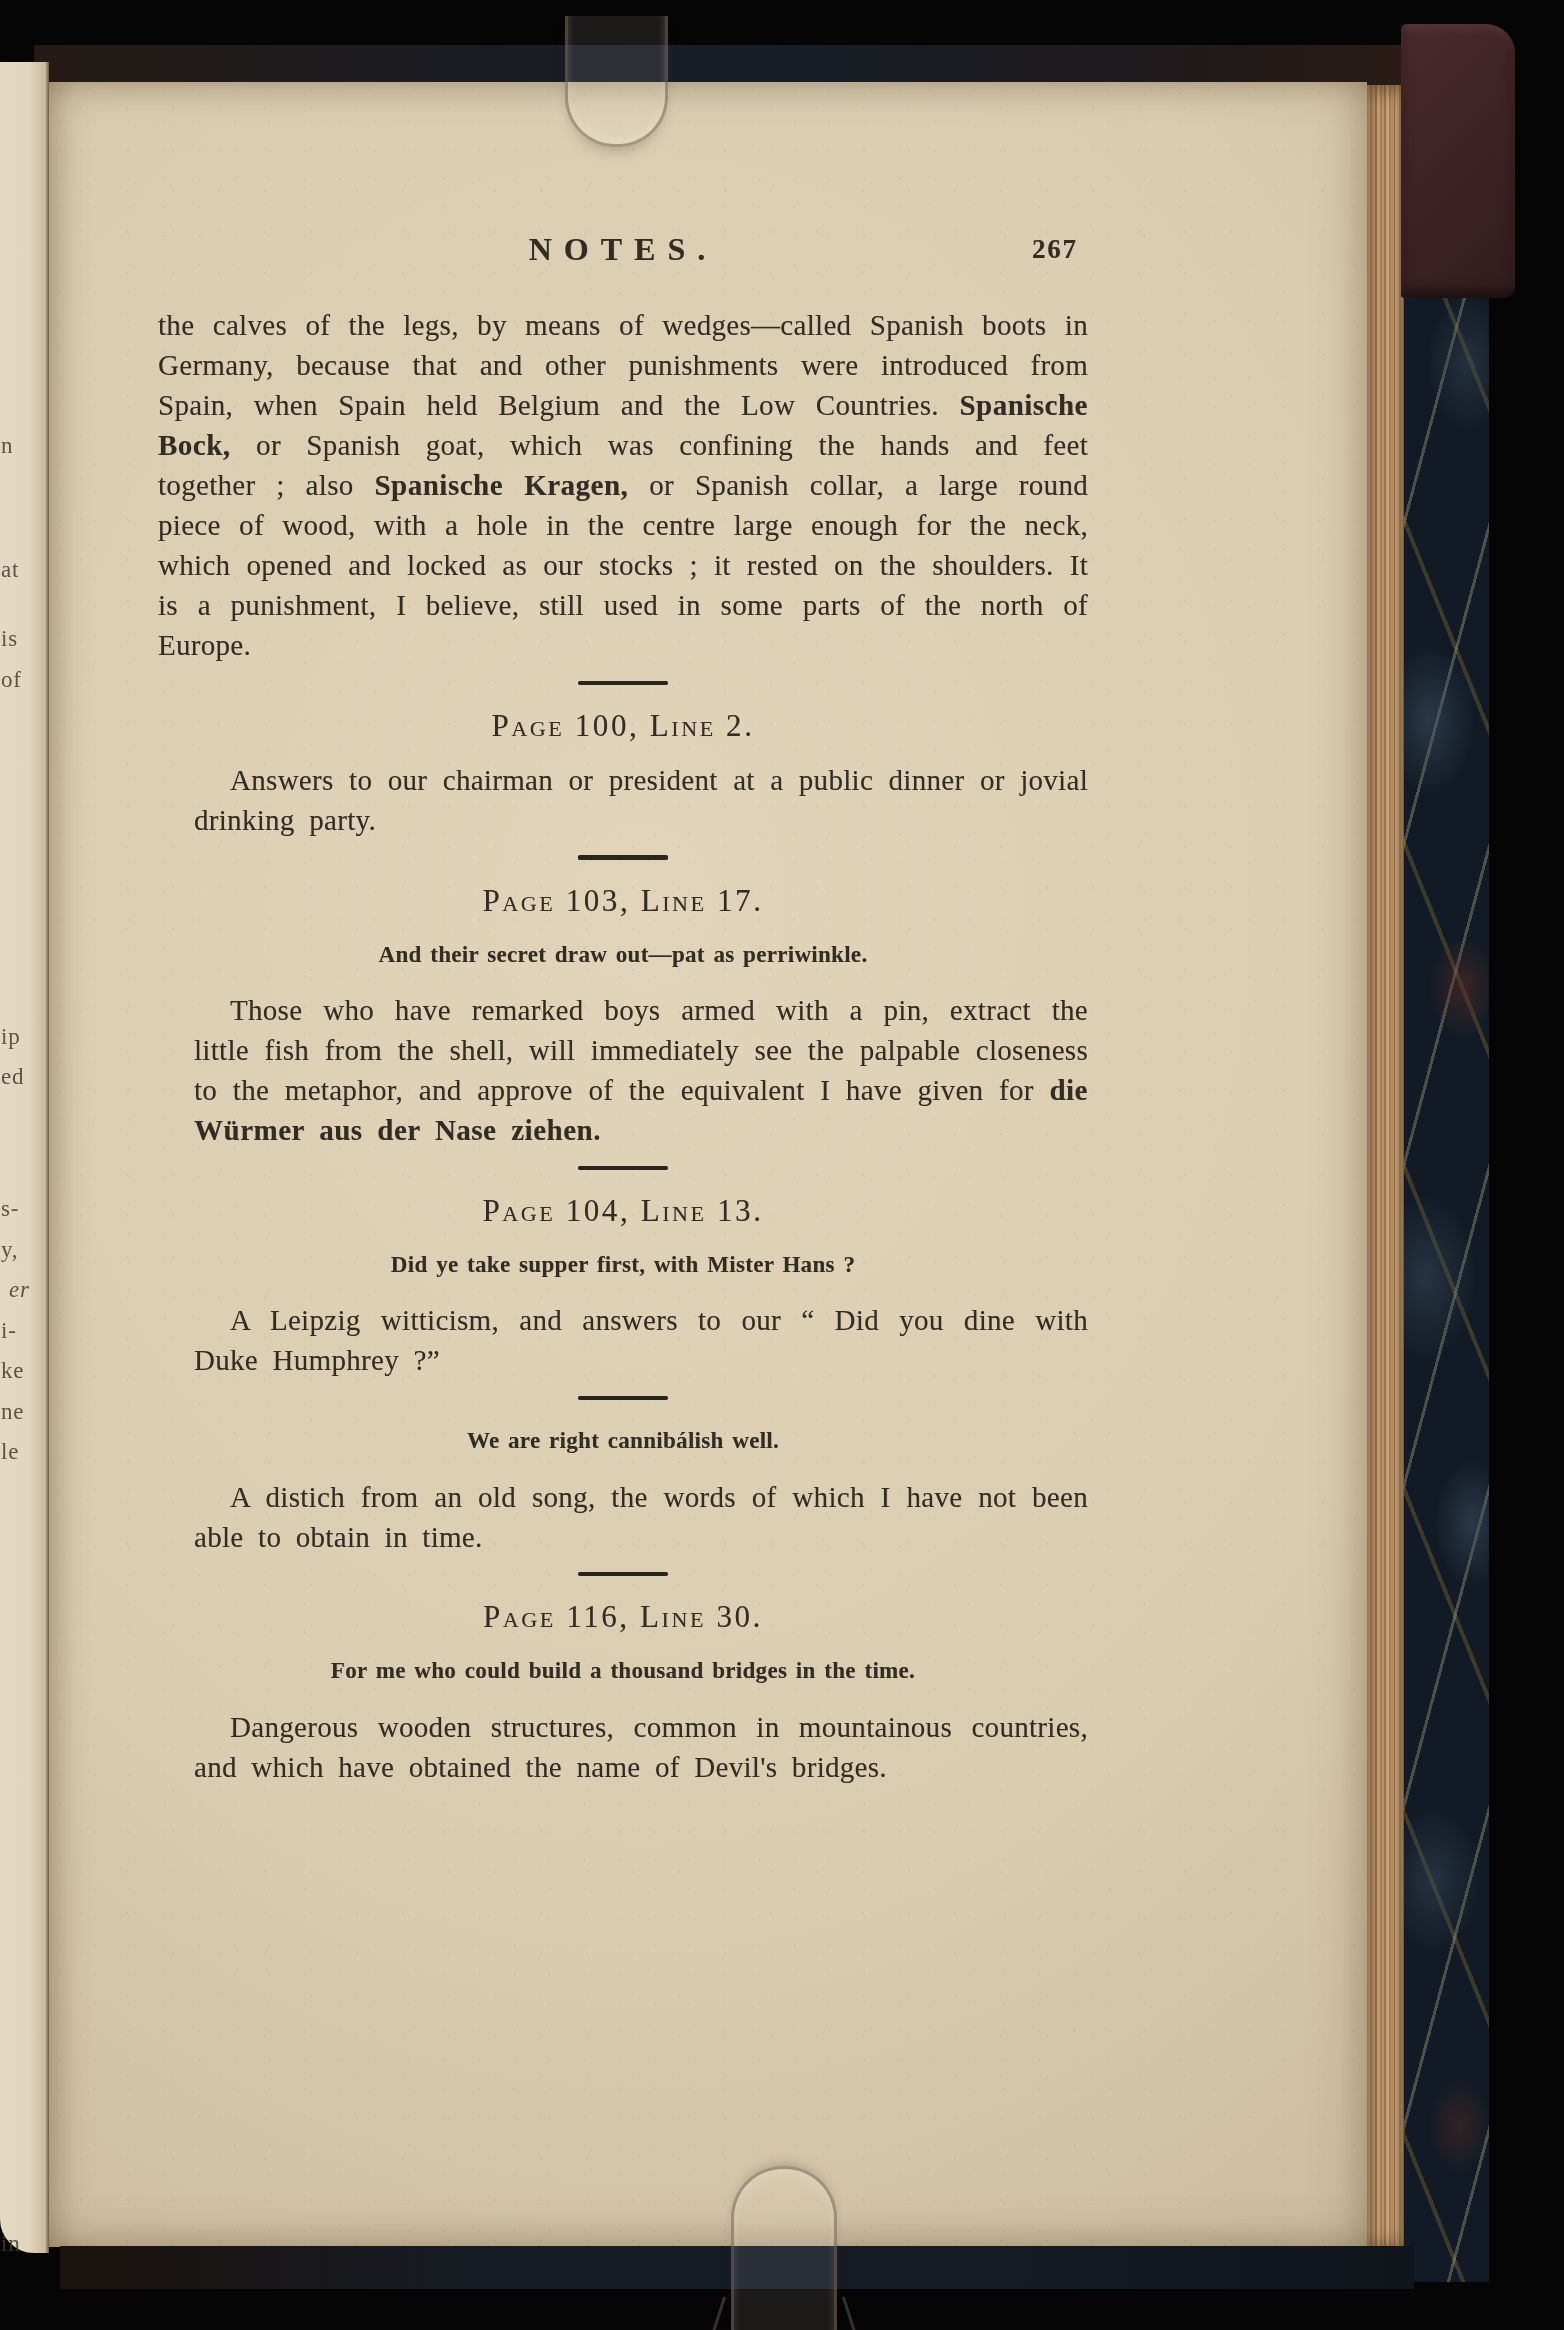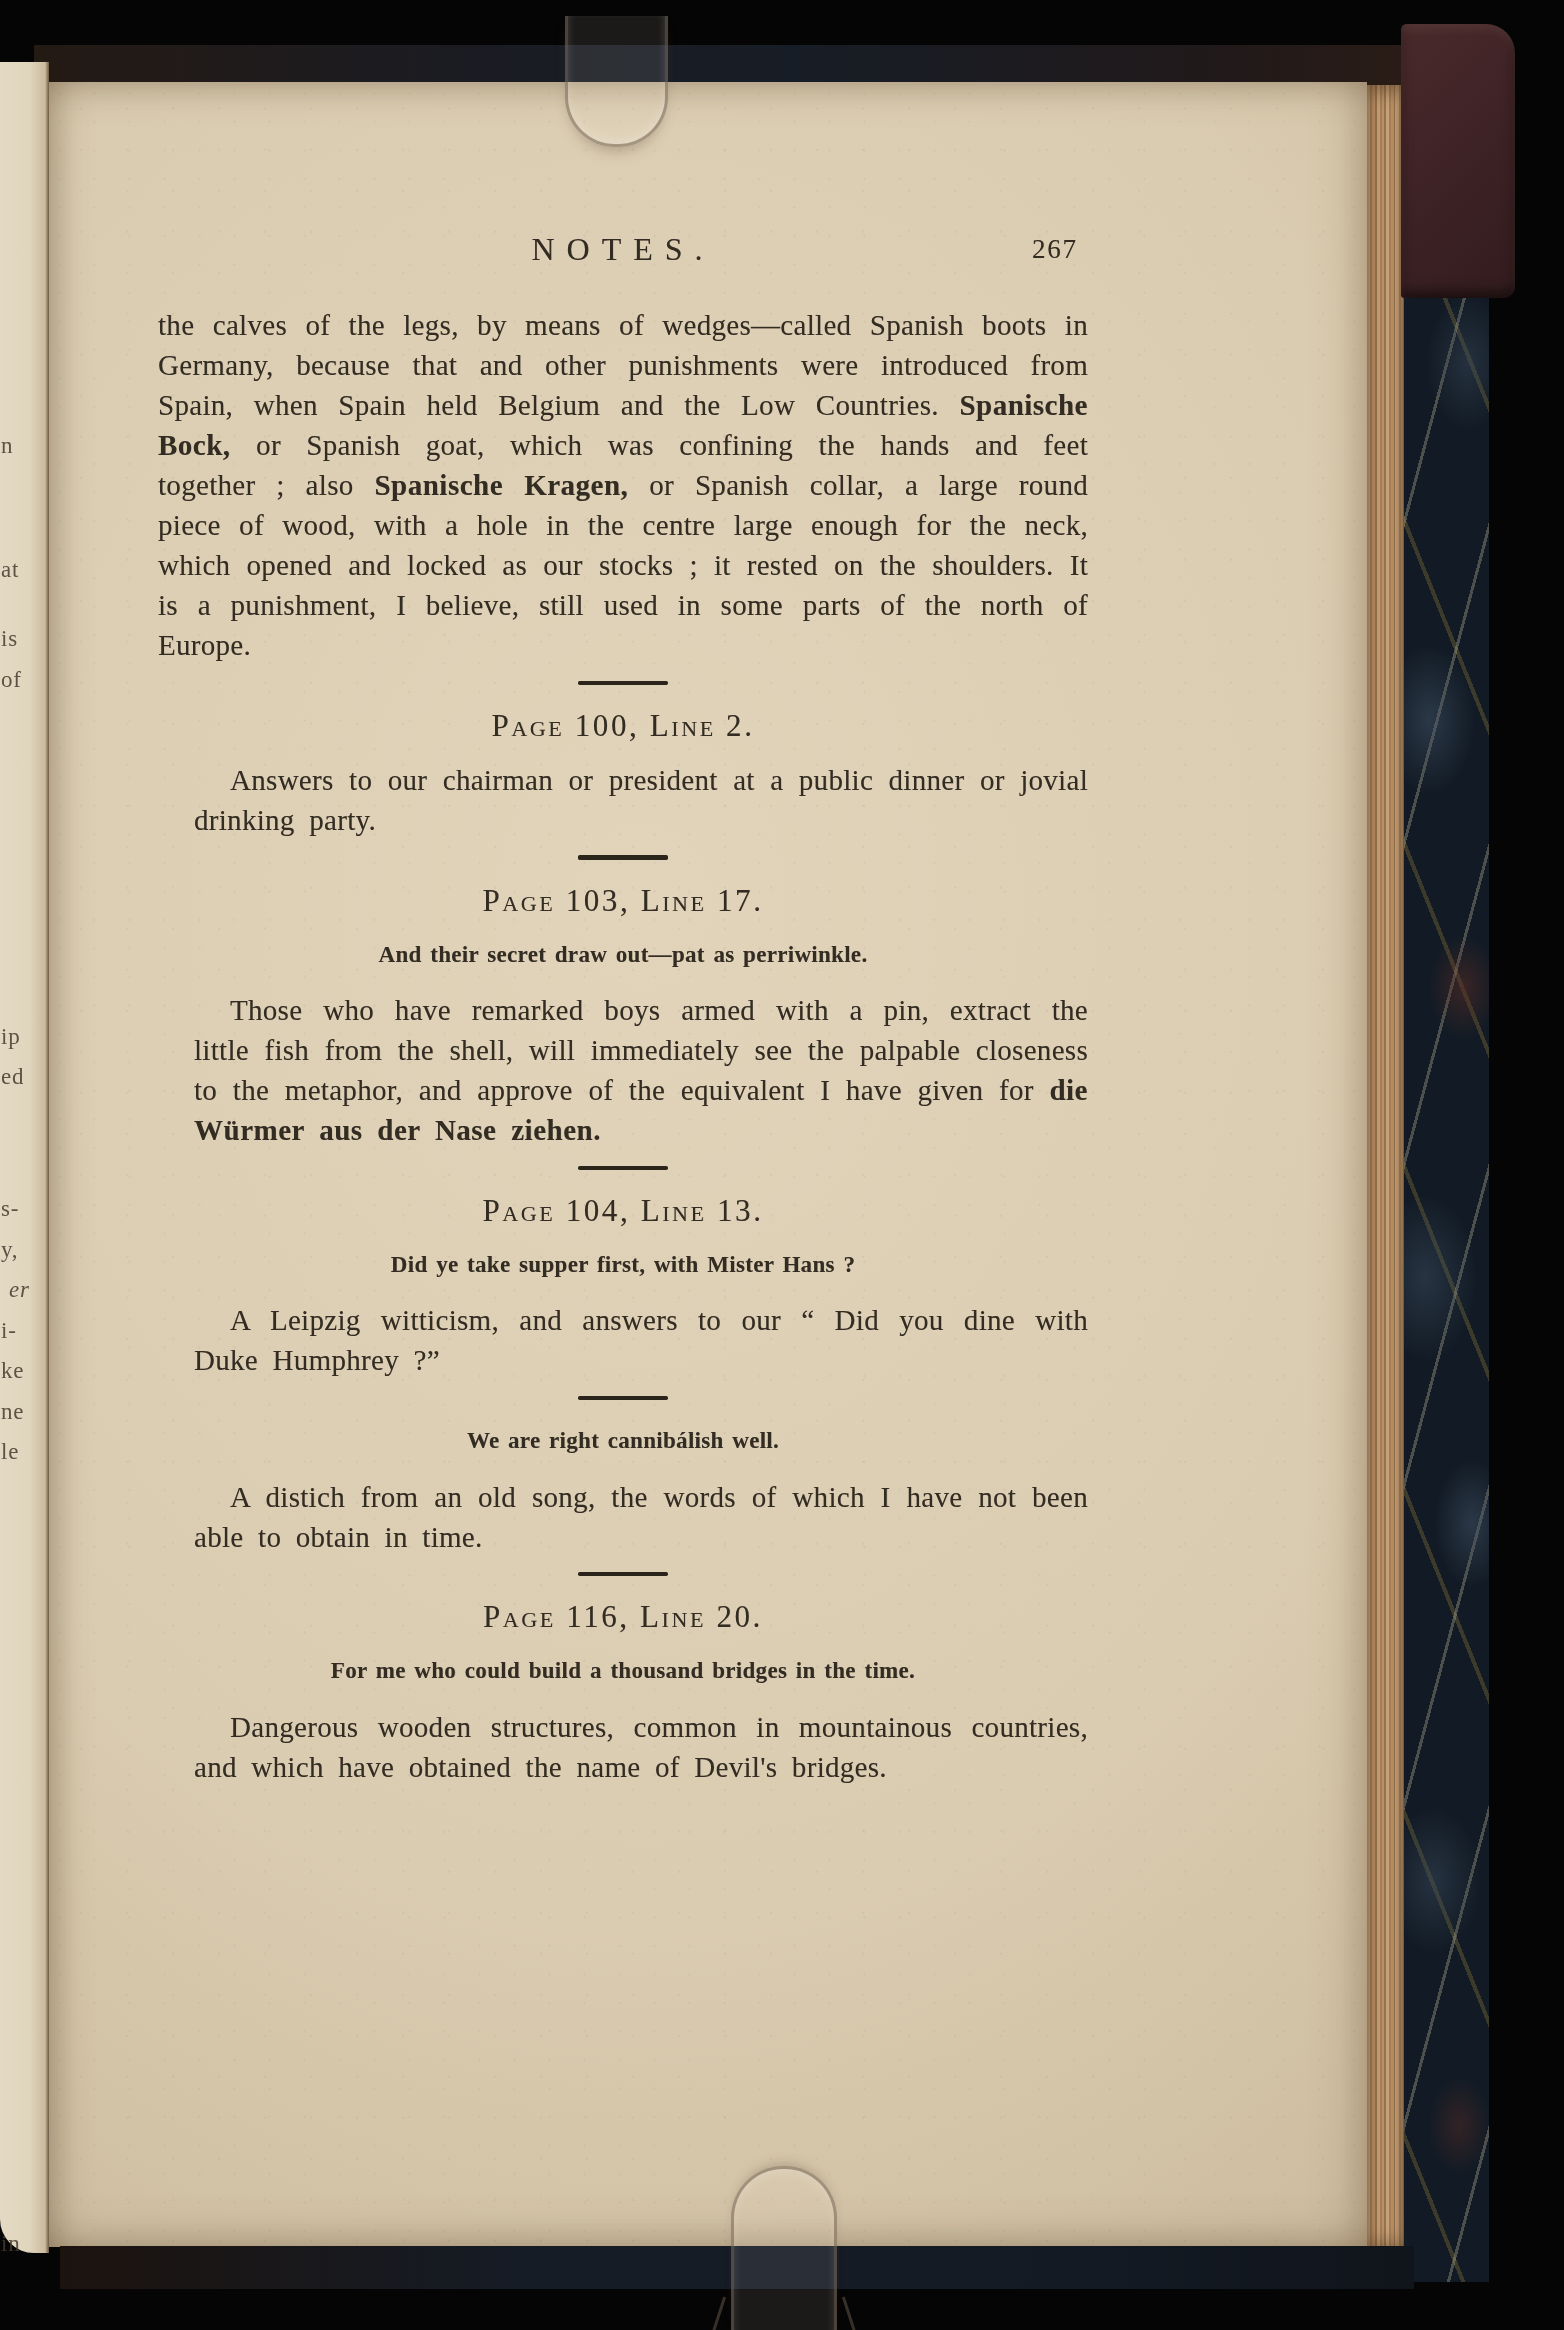--- a/index.html
+++ b/index.html
@@ -70,21 +70,21 @@
     box-shadow:inset 0 5.2px 8.6px rgba(255,255,255,.15), 0 -7px 12px -5.2px rgba(90,70,50,.3);}
   .clip-bottom::before,.clip-bottom::after{content:"";position:absolute;bottom:-3.4px;width:3.4px;height:40px;
     background:rgba(115,100,85,.45);}
   .clip-bottom::before{left:-17px;transform:rotate(18deg);}
   .clip-bottom::after{right:-17px;transform:rotate(-18deg);}
 
   
   .textblock{position:absolute;left:158px;top:229px;width:930px;color:#332c23;
     font-size:29px;line-height:40px;
     text-shadow:0.3px 0.3px 0 rgba(60,50,35,.30);}
-  .pg-header{position:relative;text-align:center;height:45px;margin-bottom:31px;}
+  .pg-header{position:relative;text-align:center;height:45px;margin-bottom:31px;font-weight:bold;}
   .pg-title{font-size:32px;letter-spacing:12px;}
   .pg-num{position:absolute;right:10.3px;top:0;font-size:27px;letter-spacing:1.7px;}
 
   p.body{margin:0;text-align:justify;word-spacing:7px;letter-spacing:0.3px;}
   p.body.indent{text-indent:36px;margin-left:36px;}
   .fraktur{font-weight:700;letter-spacing:0.5px;}
 
   .rule{width:90px;height:4.3px;background:#2b241b;margin:15.5px auto 21px auto;border-radius:1.7px;}
   .sec-heading{text-align:center;font-variant:small-caps;font-size:31px;letter-spacing:2.6px;
     margin:0 0 14px 0;font-weight:400;}
@@ -152,21 +152,21 @@
     </div>
 
     <div>
       <div class="rule"></div>
       <div class="sec-quote">We are right cannibálish well.</div>
       <p class="body indent">A distich from an old song, the words of which I have not been able to obtain in time.</p>
     </div>
 
     <div>
       <div class="rule"></div>
-      <h3 class="sec-heading">Page 116, Line 20.</h3>
+      <h3 class="sec-heading">Page 116, Line 30.</h3>
       <div class="sec-quote">For me who could build a thousand bridges in the time.</div>
       <p class="body indent">Dangerous wooden structures, common in mountainous countries, and which have obtained the name of Devil's bridges.</p>
     </div>
 
   </div>
 
   <div class="clip clip-top"></div>
   <div class="clip clip-bottom"></div>
 
 </div>

